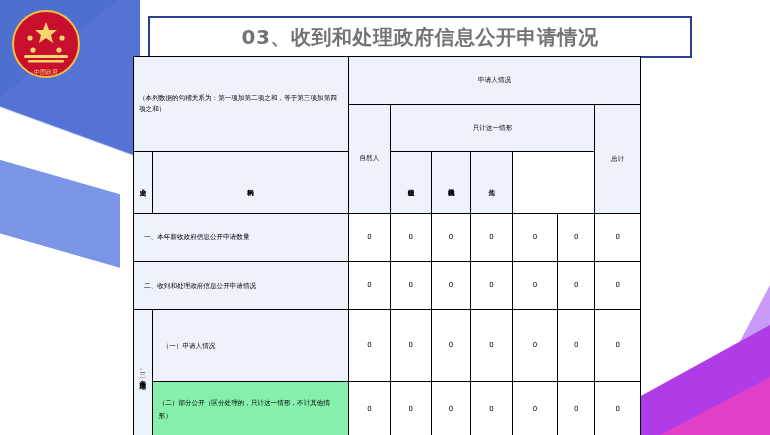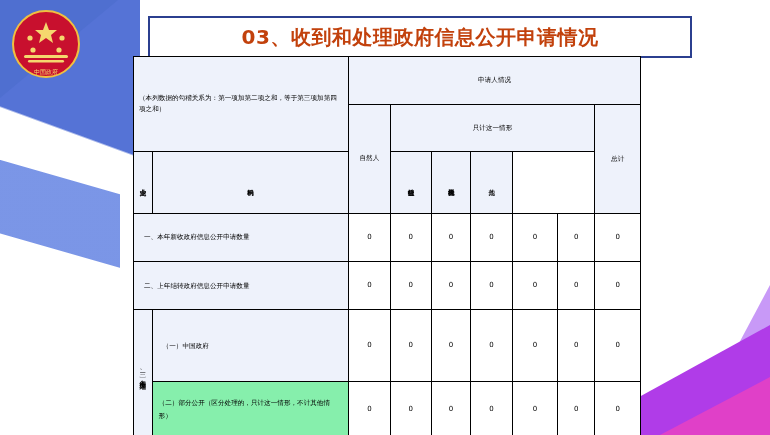--- a/index.html
+++ b/index.html
@@ -76,21 +76,21 @@
     border: 2px solid #2b3f8f;
     background: #ffffff;
     display: flex;
     align-items: center;
     justify-content: center;
   }
   #title-text {
     font-family: "DejaVu Sans", sans-serif;
     font-size: 20px;
     font-weight: bold;
-    color: #c2410c;
+    color: #737373;
     letter-spacing: 0.5px;
     white-space: nowrap;
   }
   
   #table-wrap {
     position: absolute;
     left: 133px;
     top: 56px;
     width: 464px;
   }
@@ -248,35 +248,35 @@
           <td class="num">0</td>
           <td class="num">0</td>
           <td class="num">0</td>
           <td class="num">0</td>
           <td class="num">0</td>
           <td class="num">0</td>
           <td class="num">0</td>
         </tr>
 
         <tr style="height:26px">
-          <td class="rowlabel" colspan="2">二、上年结转政府信息公开申请数量</td>
+          <td class="rowlabel" colspan="2">二、收到和处理政府信息公开申请情况</td>
           <td class="num">0</td>
           <td class="num">0</td>
           <td class="num">0</td>
           <td class="num">0</td>
           <td class="num">0</td>
           <td class="num">0</td>
           <td class="num">0</td>
         </tr>
 
         <tr style="height:72px">
           <td class="vert" rowspan="2">
             <span>三、本年度办理结果</span>
           </td>
-          <td class="rowlabel">（一）中国政府</td>
+          <td class="rowlabel">（一）申请人情况</td>
           <td class="num">0</td>
           <td class="num">0</td>
           <td class="num">0</td>
           <td class="num">0</td>
           <td class="num">0</td>
           <td class="num">0</td>
           <td class="num">0</td>
         </tr>
 
         <tr style="height:56px">

